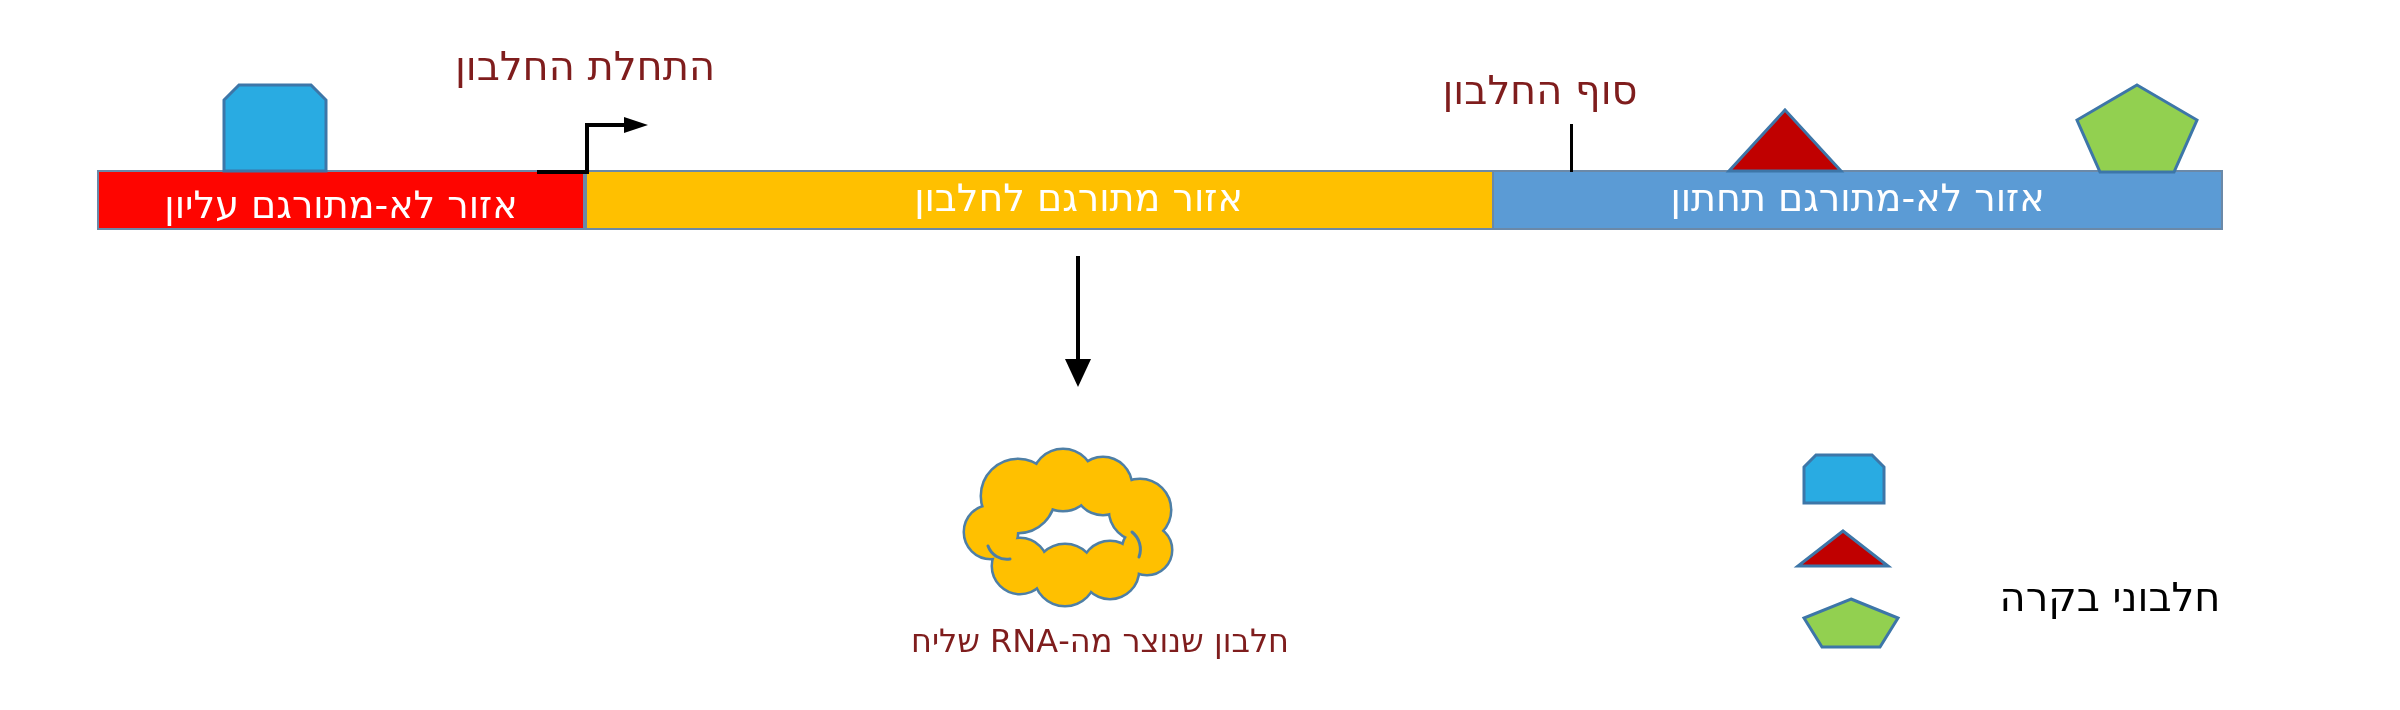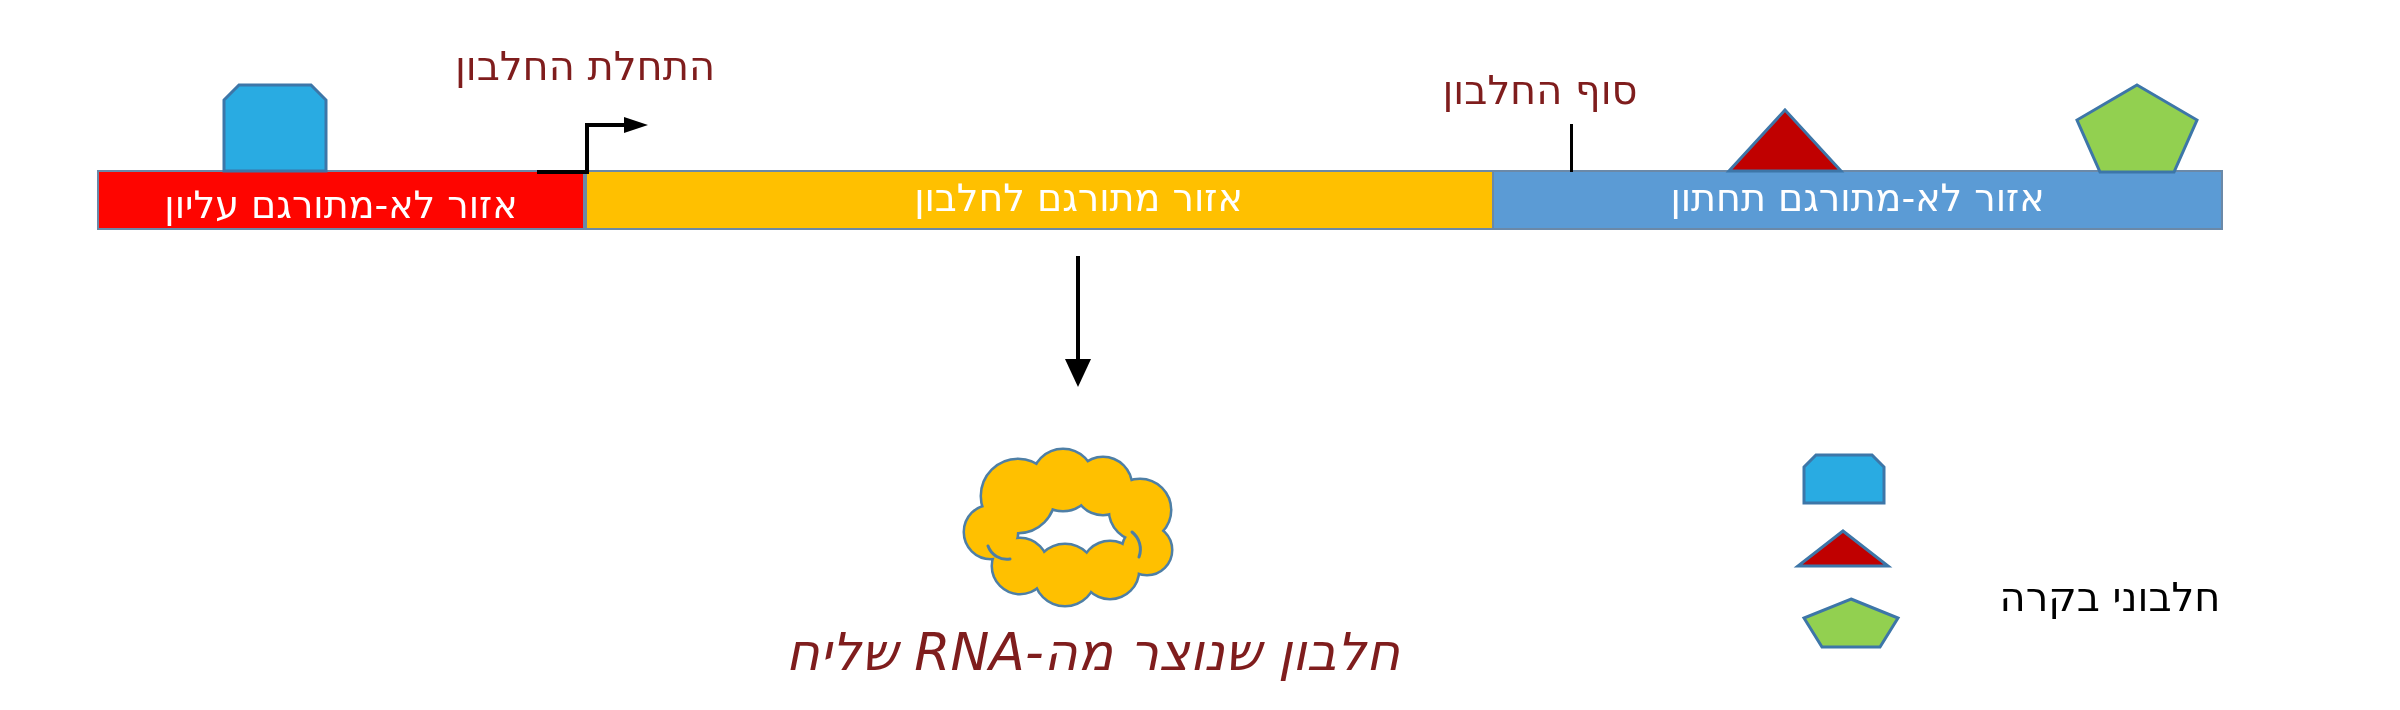--- a/index.html
+++ b/index.html
@@ -90,21 +90,21 @@
       <circle cx="110" cy="137" r="30"></circle>
         <circle cx="65" cy="128" r="27"></circle>
       <circle cx="36" cy="94" r="26"></circle>
     </g>
     <g fill="none" stroke-width="3" stroke-linecap="round" stroke="#4E7FA6">
       <path d="M 33,108 A 20 20 0 0 0 55,121"></path>
       <path d="M 177,94 A 22 22 0 0 1 184,119"></path>
     </g>
   </svg>
 
-  <div class="annot" style="left:800px;top:624px;width:600px;font-size:52px;font-style:italic;" dir="rtl">חלבון שנוצר מה-RNA שליח</div>
+  <div class="annot" style="left:800px;top:624px;width:600px;font-size:32px;" dir="rtl">חלבון שנוצר מה-RNA שליח</div>
 
   <svg class="shape" style="left:1802px;top:453px;" width="84" height="52" viewBox="0 0 84 52">
     <polygon points="2,14 14,2 70,2 82,14 82,50 2,50" stroke-width="3" fill="#29ABE2" stroke="#3D76A8"></polygon>
   </svg>
   <svg class="shape" style="left:1795px;top:528px;" width="96" height="40" viewBox="0 0 96 40">
     <polygon points="48,3 93,38 3,38" stroke-width="3" fill="#C00000" stroke="#3D76A8"></polygon>
   </svg>
   <svg class="shape" style="left:1801px;top:597px;" width="100" height="52" viewBox="0 0 100 52">
     <polygon points="50,2 97,21 79,50 21,50 3,21" stroke-width="3" fill="#92D050" stroke="#3D76A8"></polygon>
   </svg>

